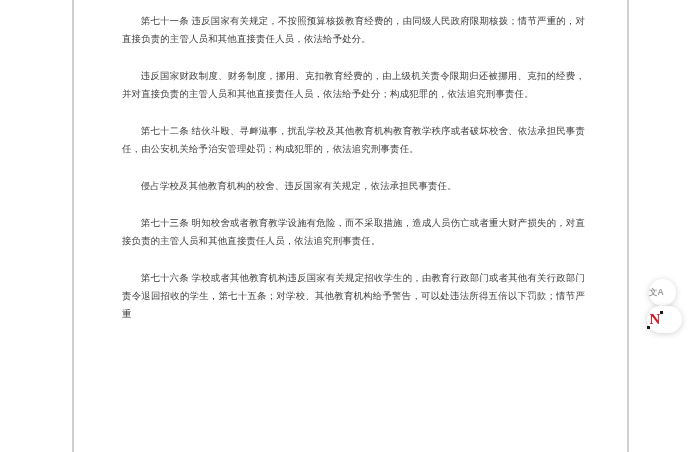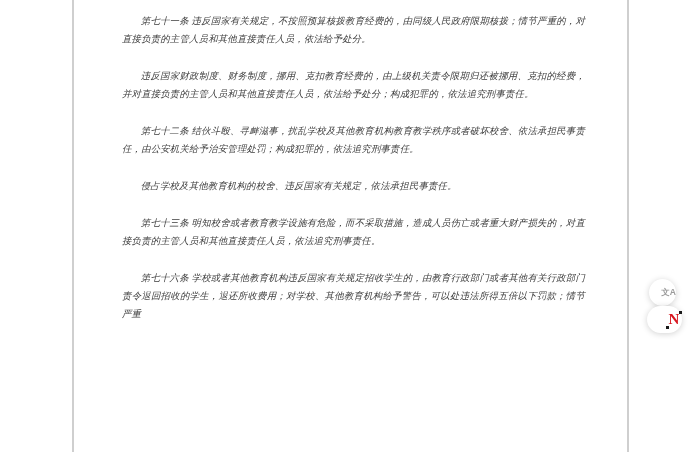--- a/index.html
+++ b/index.html
@@ -32,29 +32,28 @@
     padding: 12px 42px 0 48px;
     font-size: 9.4px;
     line-height: 18px;
     color: #3d3d3d;
     text-align: justify;
     letter-spacing: 0.2px;
   }
   .article-body p {
     margin: 0 0 19px 0;
     text-indent: 2em;
-    font-style: italic;
   }
   .float-btn {
     position: absolute;
     background: #ffffff;
     box-shadow: 0 1px 6px rgba(0,0,0,0.18);
     display: flex;
     align-items: center;
-    justify-content: flex-end;
+    justify-content: flex-start;
     cursor: pointer;
   }
   .float-translate {
     left: 649px;
     top: 279px;
     width: 27px;
     height: 27px;
     border-radius: 50%;
   }
   .translate-glyph {
@@ -99,21 +98,21 @@
 
 <div class="viewport">
 
   <div class="page-column">
     <div class="article-body">
         <p>第七十一条 违反国家有关规定，不按照预算核拨教育经费的，由同级人民政府限期核拨；情节严重的，对直接负责的主管人员和其他直接责任人员，依法给予处分。</p>
         <p>违反国家财政制度、财务制度，挪用、克扣教育经费的，由上级机关责令限期归还被挪用、克扣的经费，并对直接负责的主管人员和其他直接责任人员，依法给予处分；构成犯罪的，依法追究刑事责任。</p>
         <p>第七十二条 结伙斗殴、寻衅滋事，扰乱学校及其他教育机构教育教学秩序或者破坏校舍、依法承担民事责任，由公安机关给予治安管理处罚；构成犯罪的，依法追究刑事责任。</p>
         <p>侵占学校及其他教育机构的校舍、违反国家有关规定，依法承担民事责任。</p>
         <p>第七十三条 明知校舍或者教育教学设施有危险，而不采取措施，造成人员伤亡或者重大财产损失的，对直接负责的主管人员和其他直接责任人员，依法追究刑事责任。</p>
-        <p>第七十六条 学校或者其他教育机构违反国家有关规定招收学生的，由教育行政部门或者其他有关行政部门责令退回招收的学生，退还所收费用；对学校、其他教育机构给予警告，可以处违法所得五倍以下罚款；情节严重</p>
+        <p>第七十六条 学校或者其他教育机构违反国家有关规定招收学生的，由教育行政部门或者其他有关行政部门责令退回招收的学生，第七十五条；对学校、其他教育机构给予警告，可以处违法所得五倍以下罚款；情节严重</p>
       </div>
   </div>
 
   <div class="float-btn float-translate">
     <span class="translate-glyph">文A</span>
   </div>
 
   <div class="float-btn float-plugin">
     <span class="red-n-icon">
       <span class="red-n-glyph">N</span>

